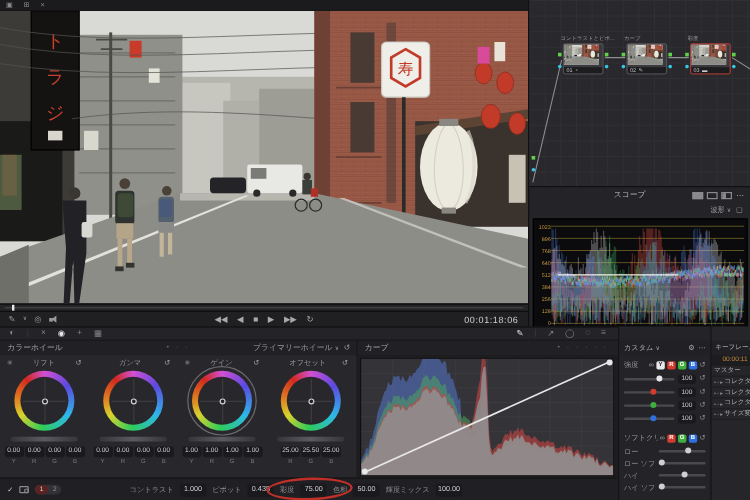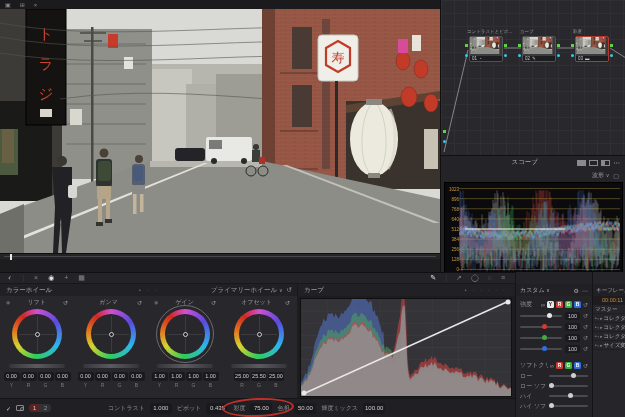--- a/index.html
+++ b/index.html
@@ -244,20 +244,37 @@
     <span>×</span>
   </div>
   <div class="abs video">
     <svg width="440" height="244" viewBox="0 0 440 244" preserveAspectRatio="xMidYMid slice">
         <use href="#scene"></use>
       </svg>
   </div>
   <div class="abs scrub">
     <div class="line"></div>
     <div class="ph"></div>
+  </div>
+  <div class="abs transport">
+    <div class="tl">
+      <span>✎</span>
+      <span style="font-size:5px">∨</span>
+      <span>◎</span>
+      <span class="spk"></span>
+    </div>
+    <div class="tc">
+      <span>◀◀</span>
+      <span>◀</span>
+      <span>■</span>
+      <span>▶</span>
+      <span>▶▶</span>
+      <span>↻</span>
+    </div>
+    <div class="tr">00:01:18:06</div>
   </div>
 
   <div class="abs nodepanel">
     <svg class="abs" style="left:0;top:0" width="185" height="155">
       <g stroke="#8f8f93" stroke-width="0.9" fill="none">
         <path d="M3 152 L27 50"></path>
           <path d="M63 48 H80"></path>
           <path d="M116 48 H133"></path>
           <path d="M169 48 L185 58"></path>
       </g>

